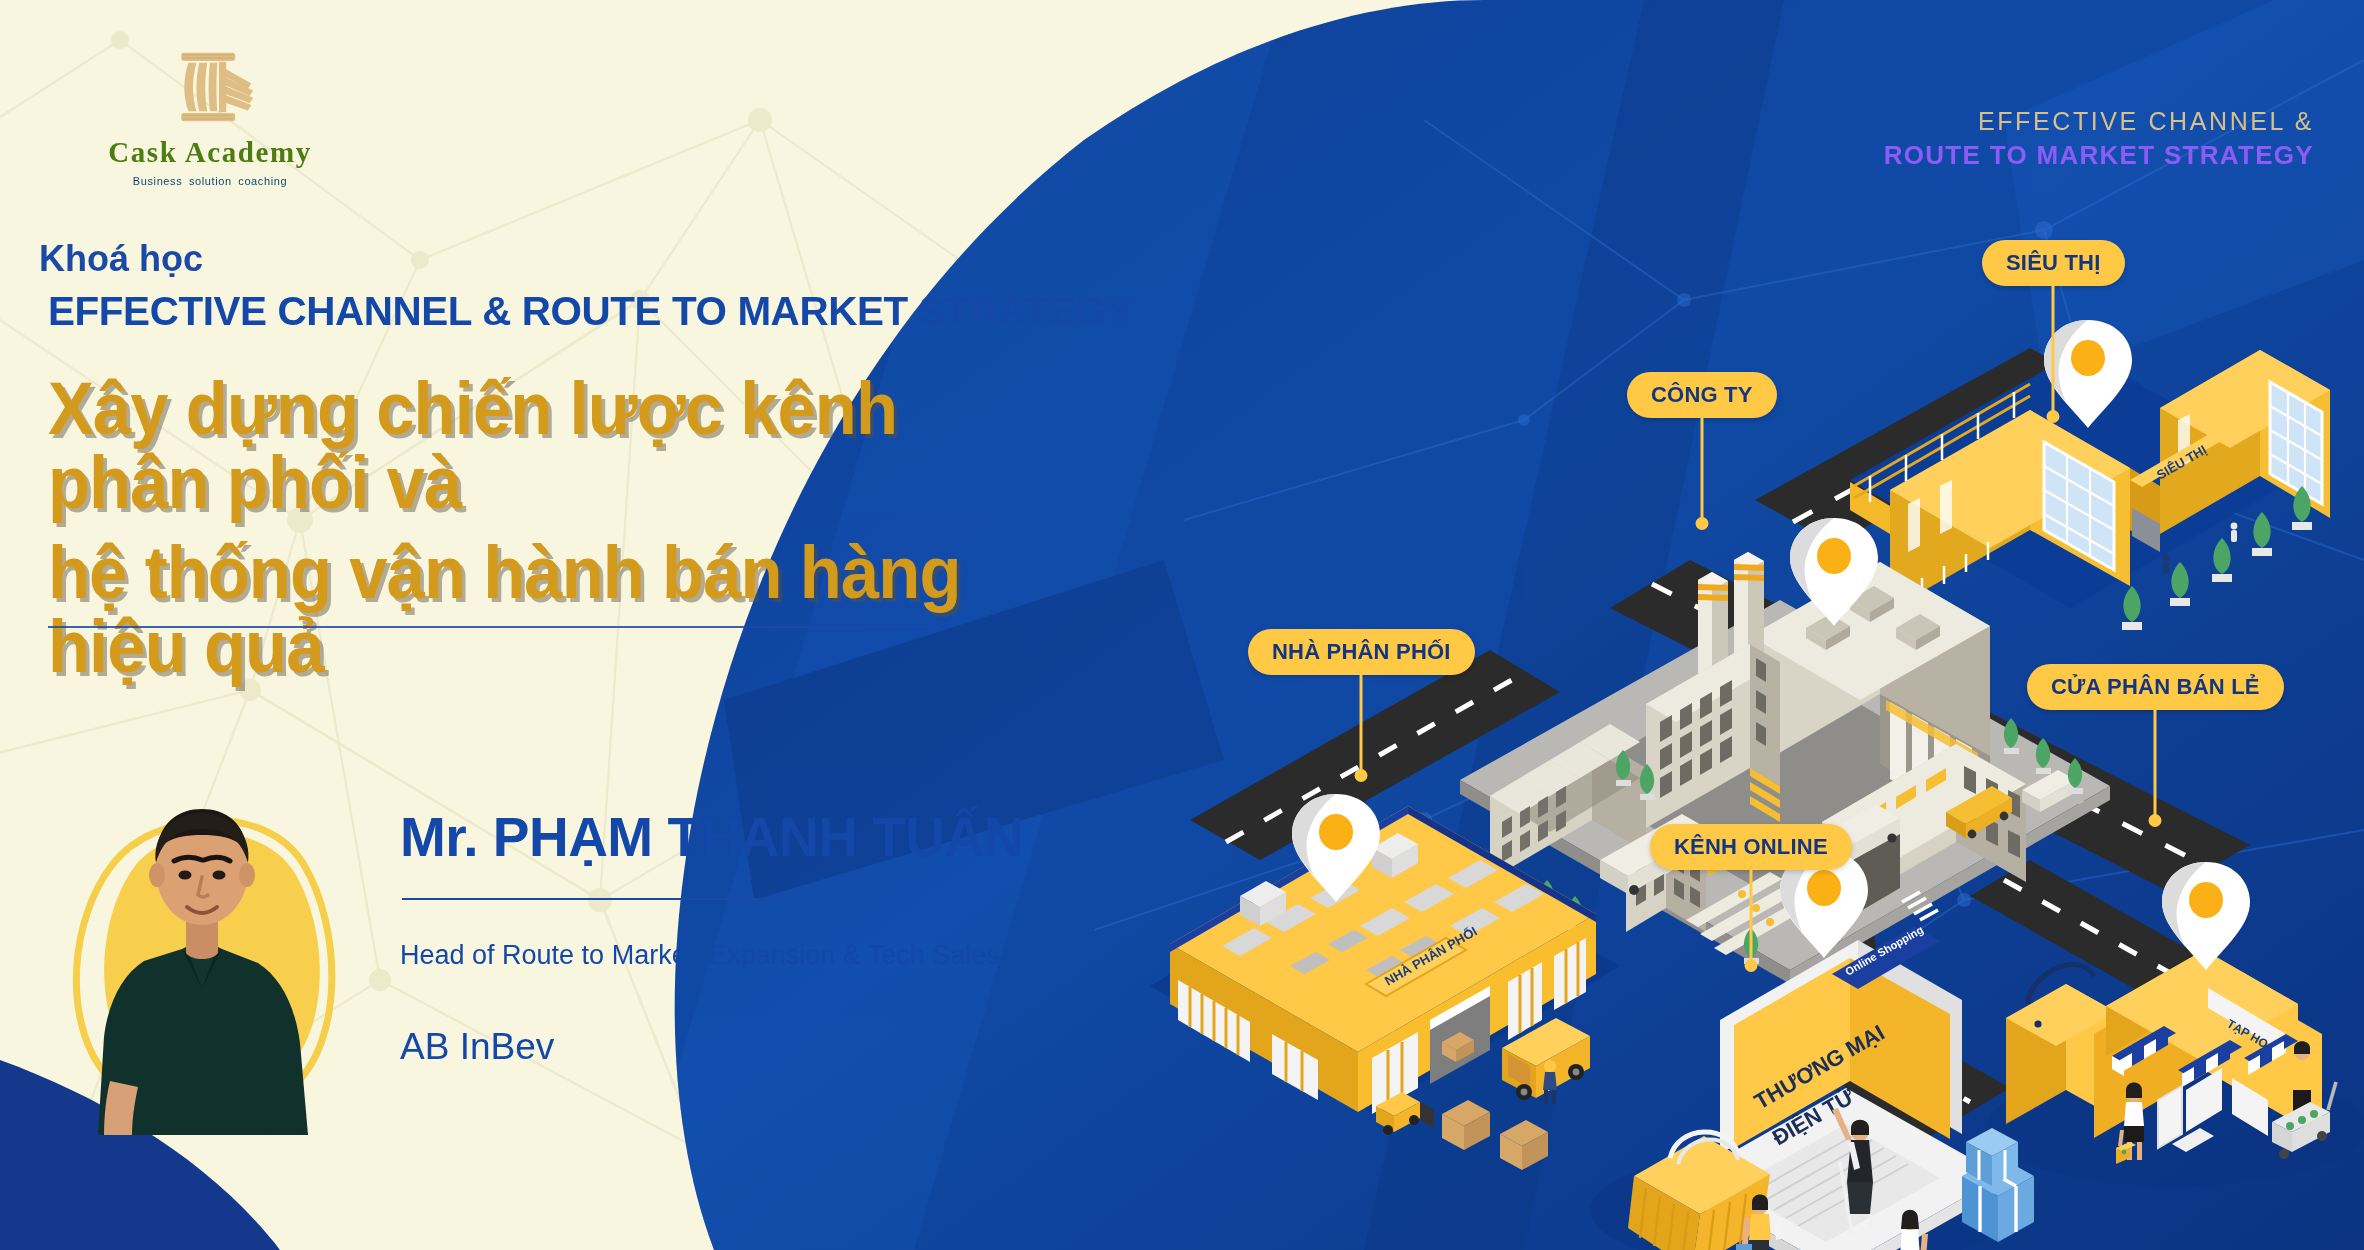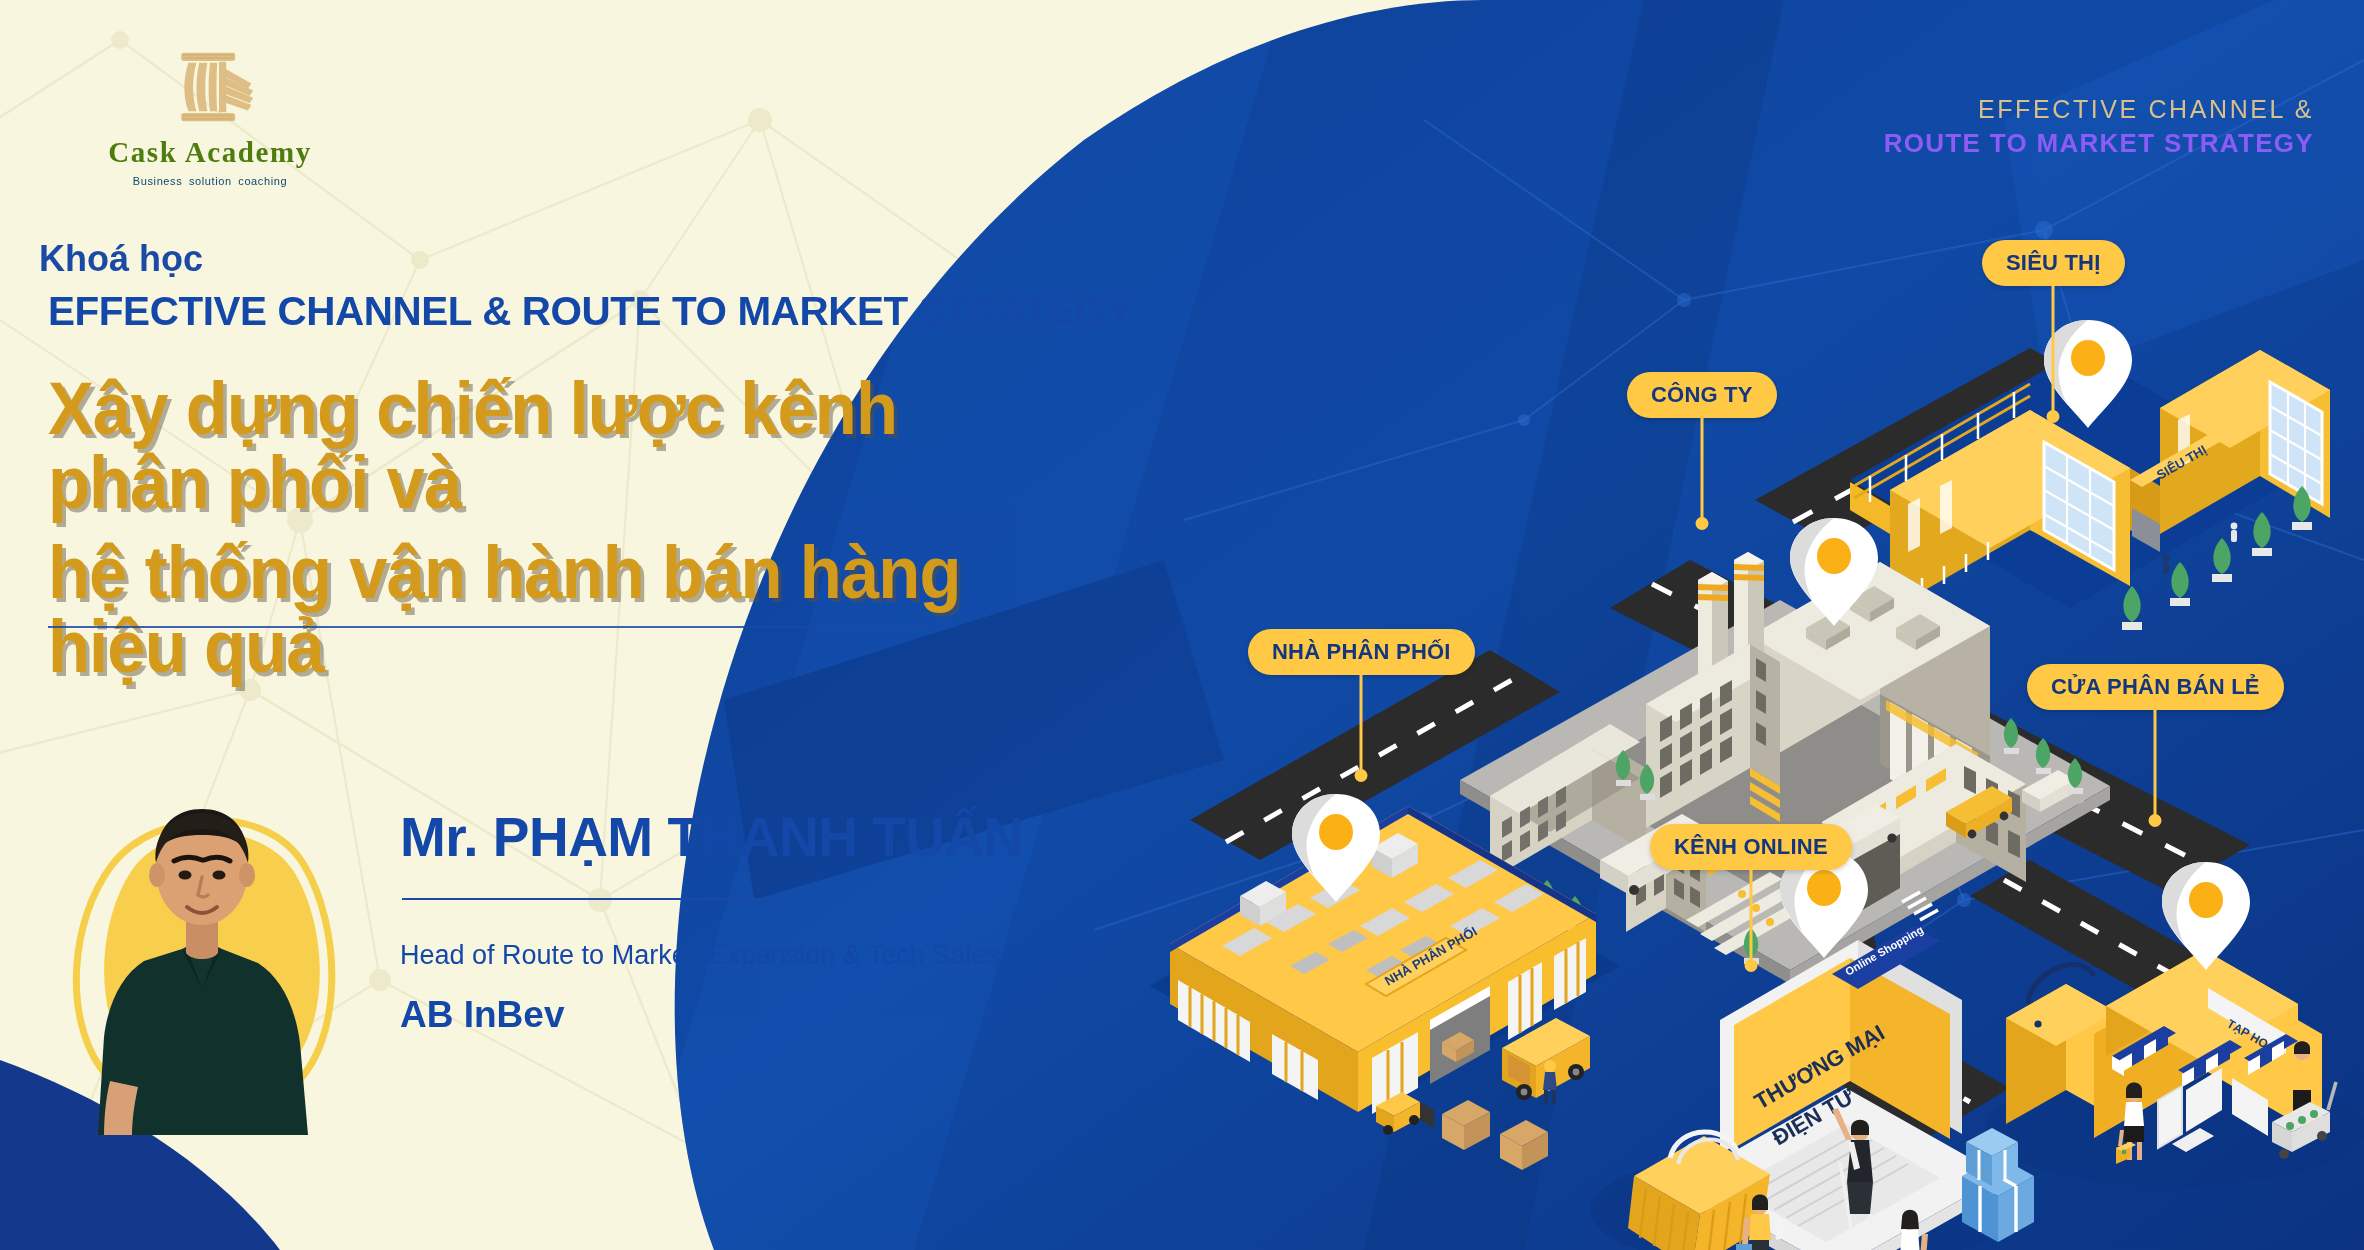--- a/index.html
+++ b/index.html
@@ -77,28 +77,28 @@
     letter-spacing:-0.5px; white-space:nowrap;
   }
   .divider-speaker {
     position:absolute; left:402px; top:898px; width:380px; height:2px; background:#1B4AA6;
   }
   .speaker-role {
     position:absolute; left:400px; top:940px;
     font-size:27px; font-weight:400; color:#1347A8; white-space:nowrap;
   }
   .speaker-company {
-    position:absolute; left:400px; top:994px;
-    font-size:37px; font-weight:700; color:#1347A8; white-space:nowrap;
+    position:absolute; left:400px; top:1026px;
+    font-size:37px; font-weight:400; color:#1347A8; white-space:nowrap;
   }
 
   
   .rt-title { position:absolute; right:50px; top:95px; text-align:right; }
   .rt-line1 {
-    font-size:25px; color:#D9C08A; letter-spacing:2.6px; font-weight:400;
+    font-size:25px; color:#D9C08A; letter-spacing:2.6px; font-weight:400;margin-top:12px;
   }
   .rt-line2 {
     font-size:26px; color:#8b5cf6; letter-spacing:1.3px; font-weight:700; margin-top:4px;
   }
 
   
   .pill {
     position:absolute; background:#FFC845; color:#14367F;
     font-weight:700; border-radius:100px; white-space:nowrap;
     display:flex; align-items:center; justify-content:center;

